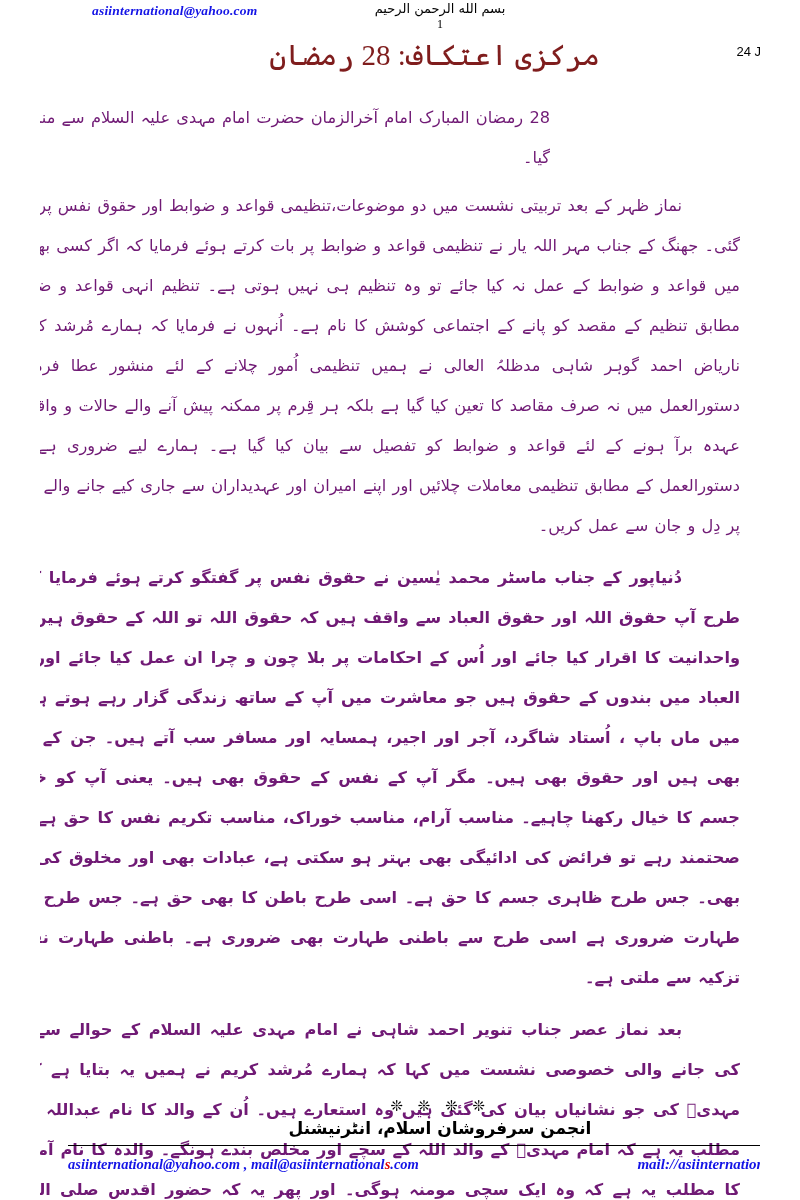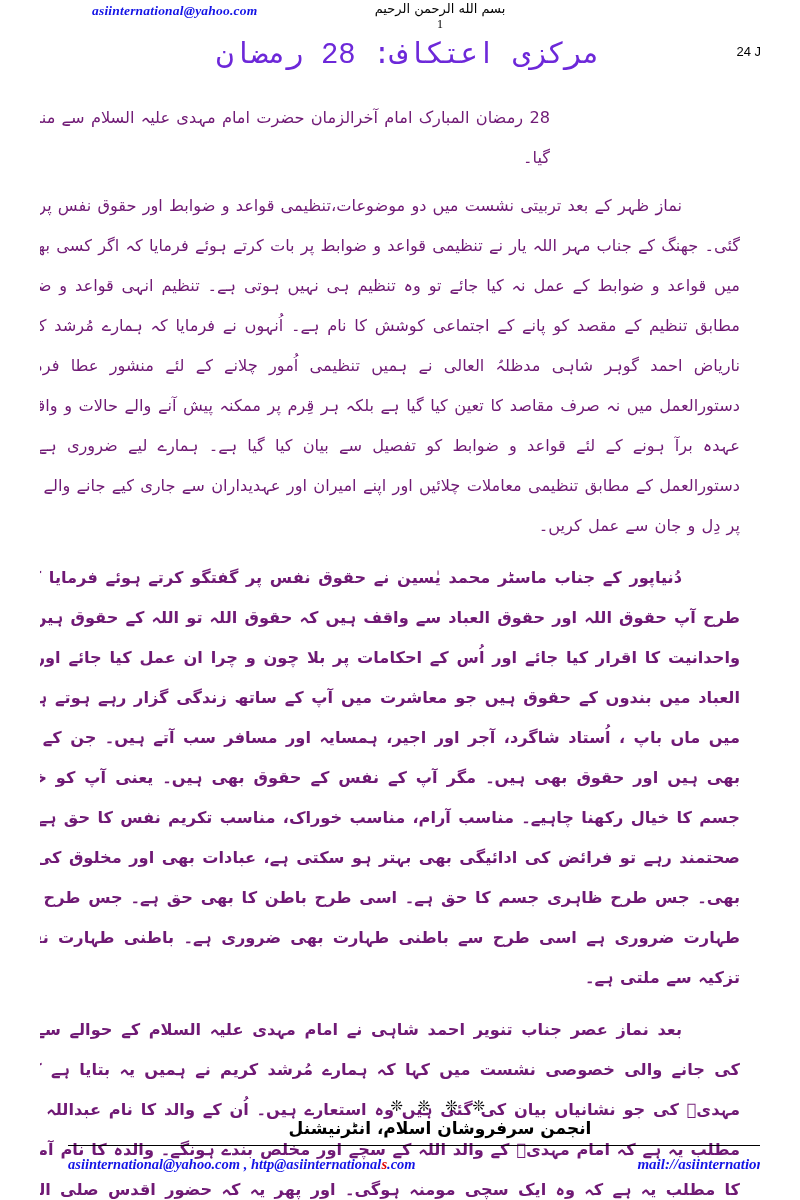--- a/index.html
+++ b/index.html
@@ -59,24 +59,24 @@
     direction: ltr;
     font-family: "Liberation Serif", "DejaVu Serif", serif;
     font-size: 12px;
     color: #000000;
   }
   .hdr-title {
     position: absolute;
     top: 36px;
     right: 240px;
     direction: rtl;
-    font-family: Liberation Mono, monospace;
+    font-family: Liberation Serif, serif;
     font-size: 29px;
     font-weight: normal;
-    color: #6d28d9;
+    color: #7f1d1d;
     white-space: nowrap;
     line-height: 1.35;
   }
   .hdr-date {
     position: absolute;
     top: 44px;
     right: 32px;
     direction: ltr;
     font-family: "Liberation Sans", "DejaVu Sans", sans-serif;
     font-size: 13px;
@@ -215,18 +215,18 @@
     <p class="para indent gap">بعد نماز عصر جناب تنویر احمد شاہی نے امام مہدی علیہ السلام کے حوالے سے منعقد کی جانے والی خصوصی نشست میں کہا کہ ہمارے مُرشد کریم نے ہمیں یہ بتایا ہے کہ امام مہدیؑ کی جو نشانیاں بیان کی گئی ہیں وہ استعارے ہیں۔ اُن کے والد کا نام عبداللہ ہونے کا مطلب یہ ہے کہ امام مہدیؑ کے والد اللہ کے سچے اور مخلص بندے ہونگے۔ والدہ کا نام آمنہ ہونے کا مطلب یہ ہے کہ وہ ایک سچی مومنہ ہوگی۔ اور پھر یہ کہ حضور اقدس صلی اللہ علیہ وسلم کی ارضی ارواح جو امام مہدی علیہ السلام کے لئے روکی گئی ہیں وہ اُن کے جس میں ہوگی تو پھر اُن کو اگر آمنہ کا لال کہا جائے تو وہ بھی درست ہوگا۔ اُنہوں نے فرمایا کہ امام مہدیؑ کے ظہور کا وقت قریب ہے۔ احادیث کے مطابق جب شام کی جنگ طول پکڑ جائے تو سمجھو کہ امام کے ظہور کا وقت قریب آ گیا ہے۔ ہمارے مُرشد کریم نے فرمایا ہے کہ امام مہدیؑ کو وہی لوگ پہچان پائیں گے جن کے اندر اسم ذات اللہ کا نور ہو گا اور وہ نور قلب کے اللہ اللہ کرنے سے حاصل ہوتا ہے۔ دورانِ محفل معتکف ذاکرین نے حمد و نعت، مناقب اور مُرشد کریم کے قصائد پیش کیے۔  محفل کا اختتام محفل ذکر اور دعائے خیر پر کیا گیا۔</p>
   </div>
 
   <div class="ornament">❊ ❊ ❊ ❊</div>
 
   <div class="org-name">انجمن سرفروشان اسلام، انٹرنیشنل</div>
 
   <div class="footer-rule"></div>
 
   <div class="footer-row">
-    <div class="foot-mails"><span>asiinternational@yahoo.com</span><span class="sep-comma"> ,  </span><span>http@asiinternational</span><span class="red-s">s</span><span>.com</span></div>
+    <div class="foot-mails"><span>asiinternational@yahoo.com</span><span class="sep-comma"> ,  </span><span>mail@asiinternational</span><span class="red-s">s</span><span>.com</span></div>
 
     <div class="foot-url"><span>mail://asiinternational</span><span class="red-s">s</span><span>.com</span></div>
   </div>
 
 </div>
 
 </body></html>

